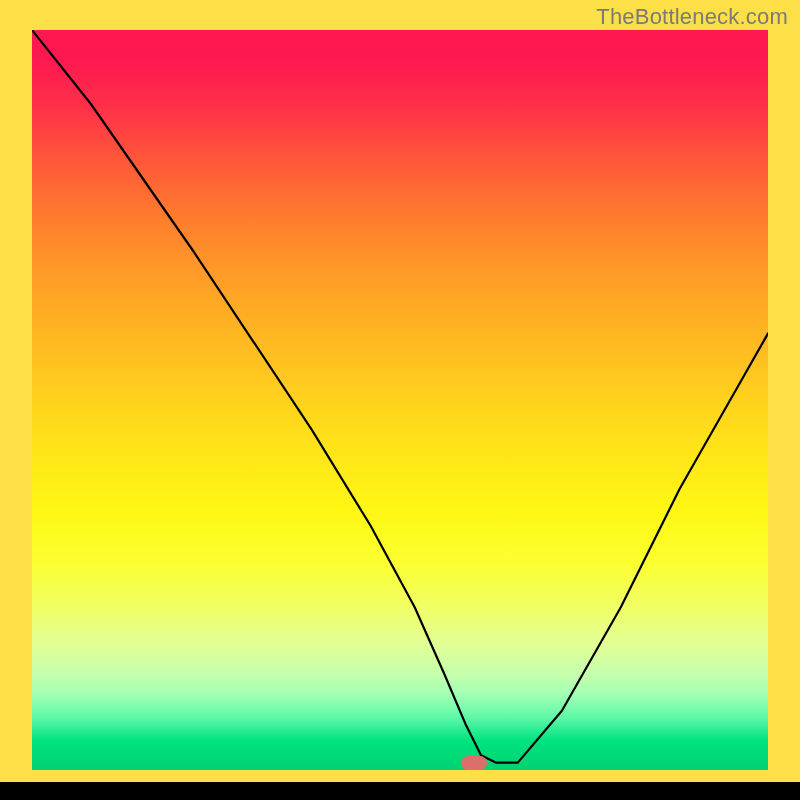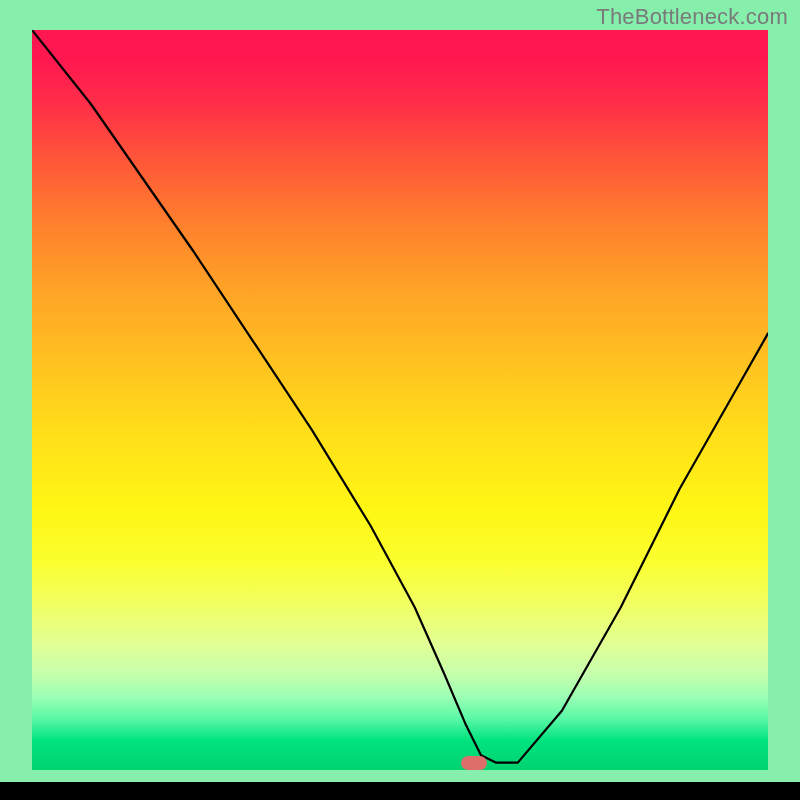--- a/index.html
+++ b/index.html
@@ -8,21 +8,21 @@
     width: 800px;
     height: 800px;
     background: #000;
     overflow: hidden;
     font-family: Arial, Helvetica, sans-serif;
   }
   .frame {
     position: relative;
     width: 800px;
     height: 782px;
-    background: #86efac;
+    background: #fde047;
   }
   .watermark {
     position: absolute;
     top: 4px;
     right: 12px;
     color: #7a7a7a;
     font-size: 22px;
     font-weight: 500;
     z-index: 10;
     letter-spacing: 0.2px;

